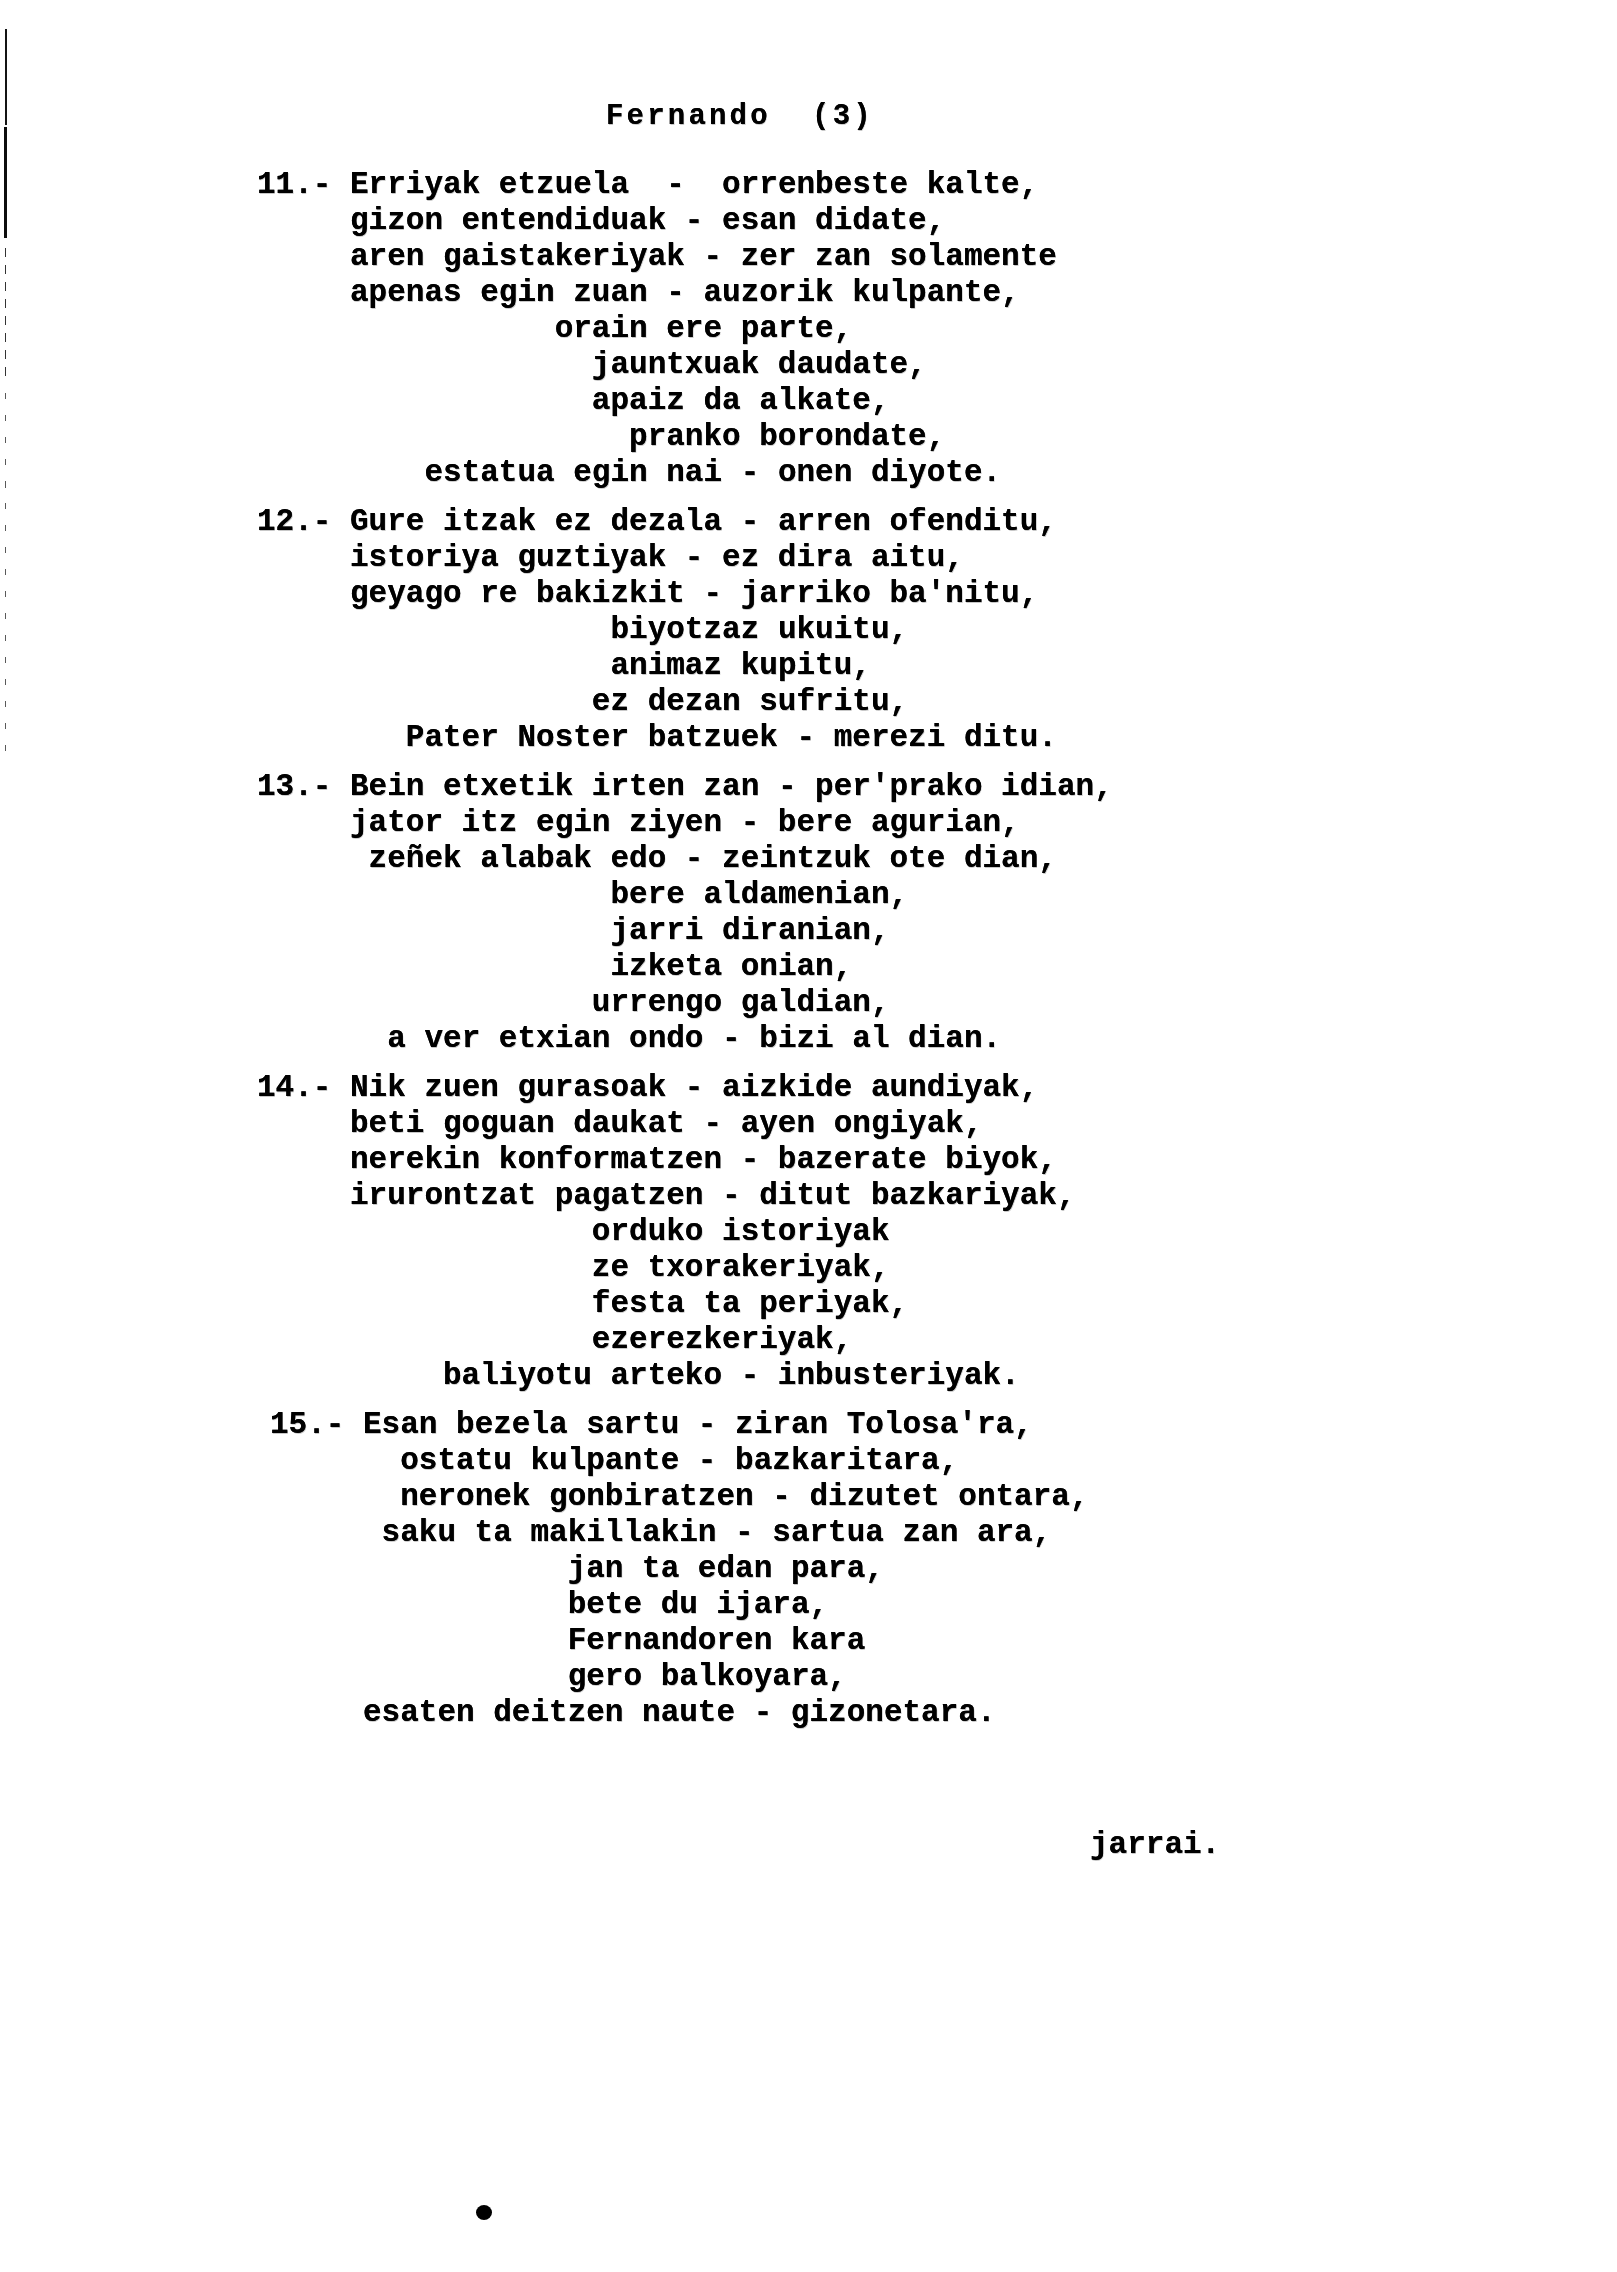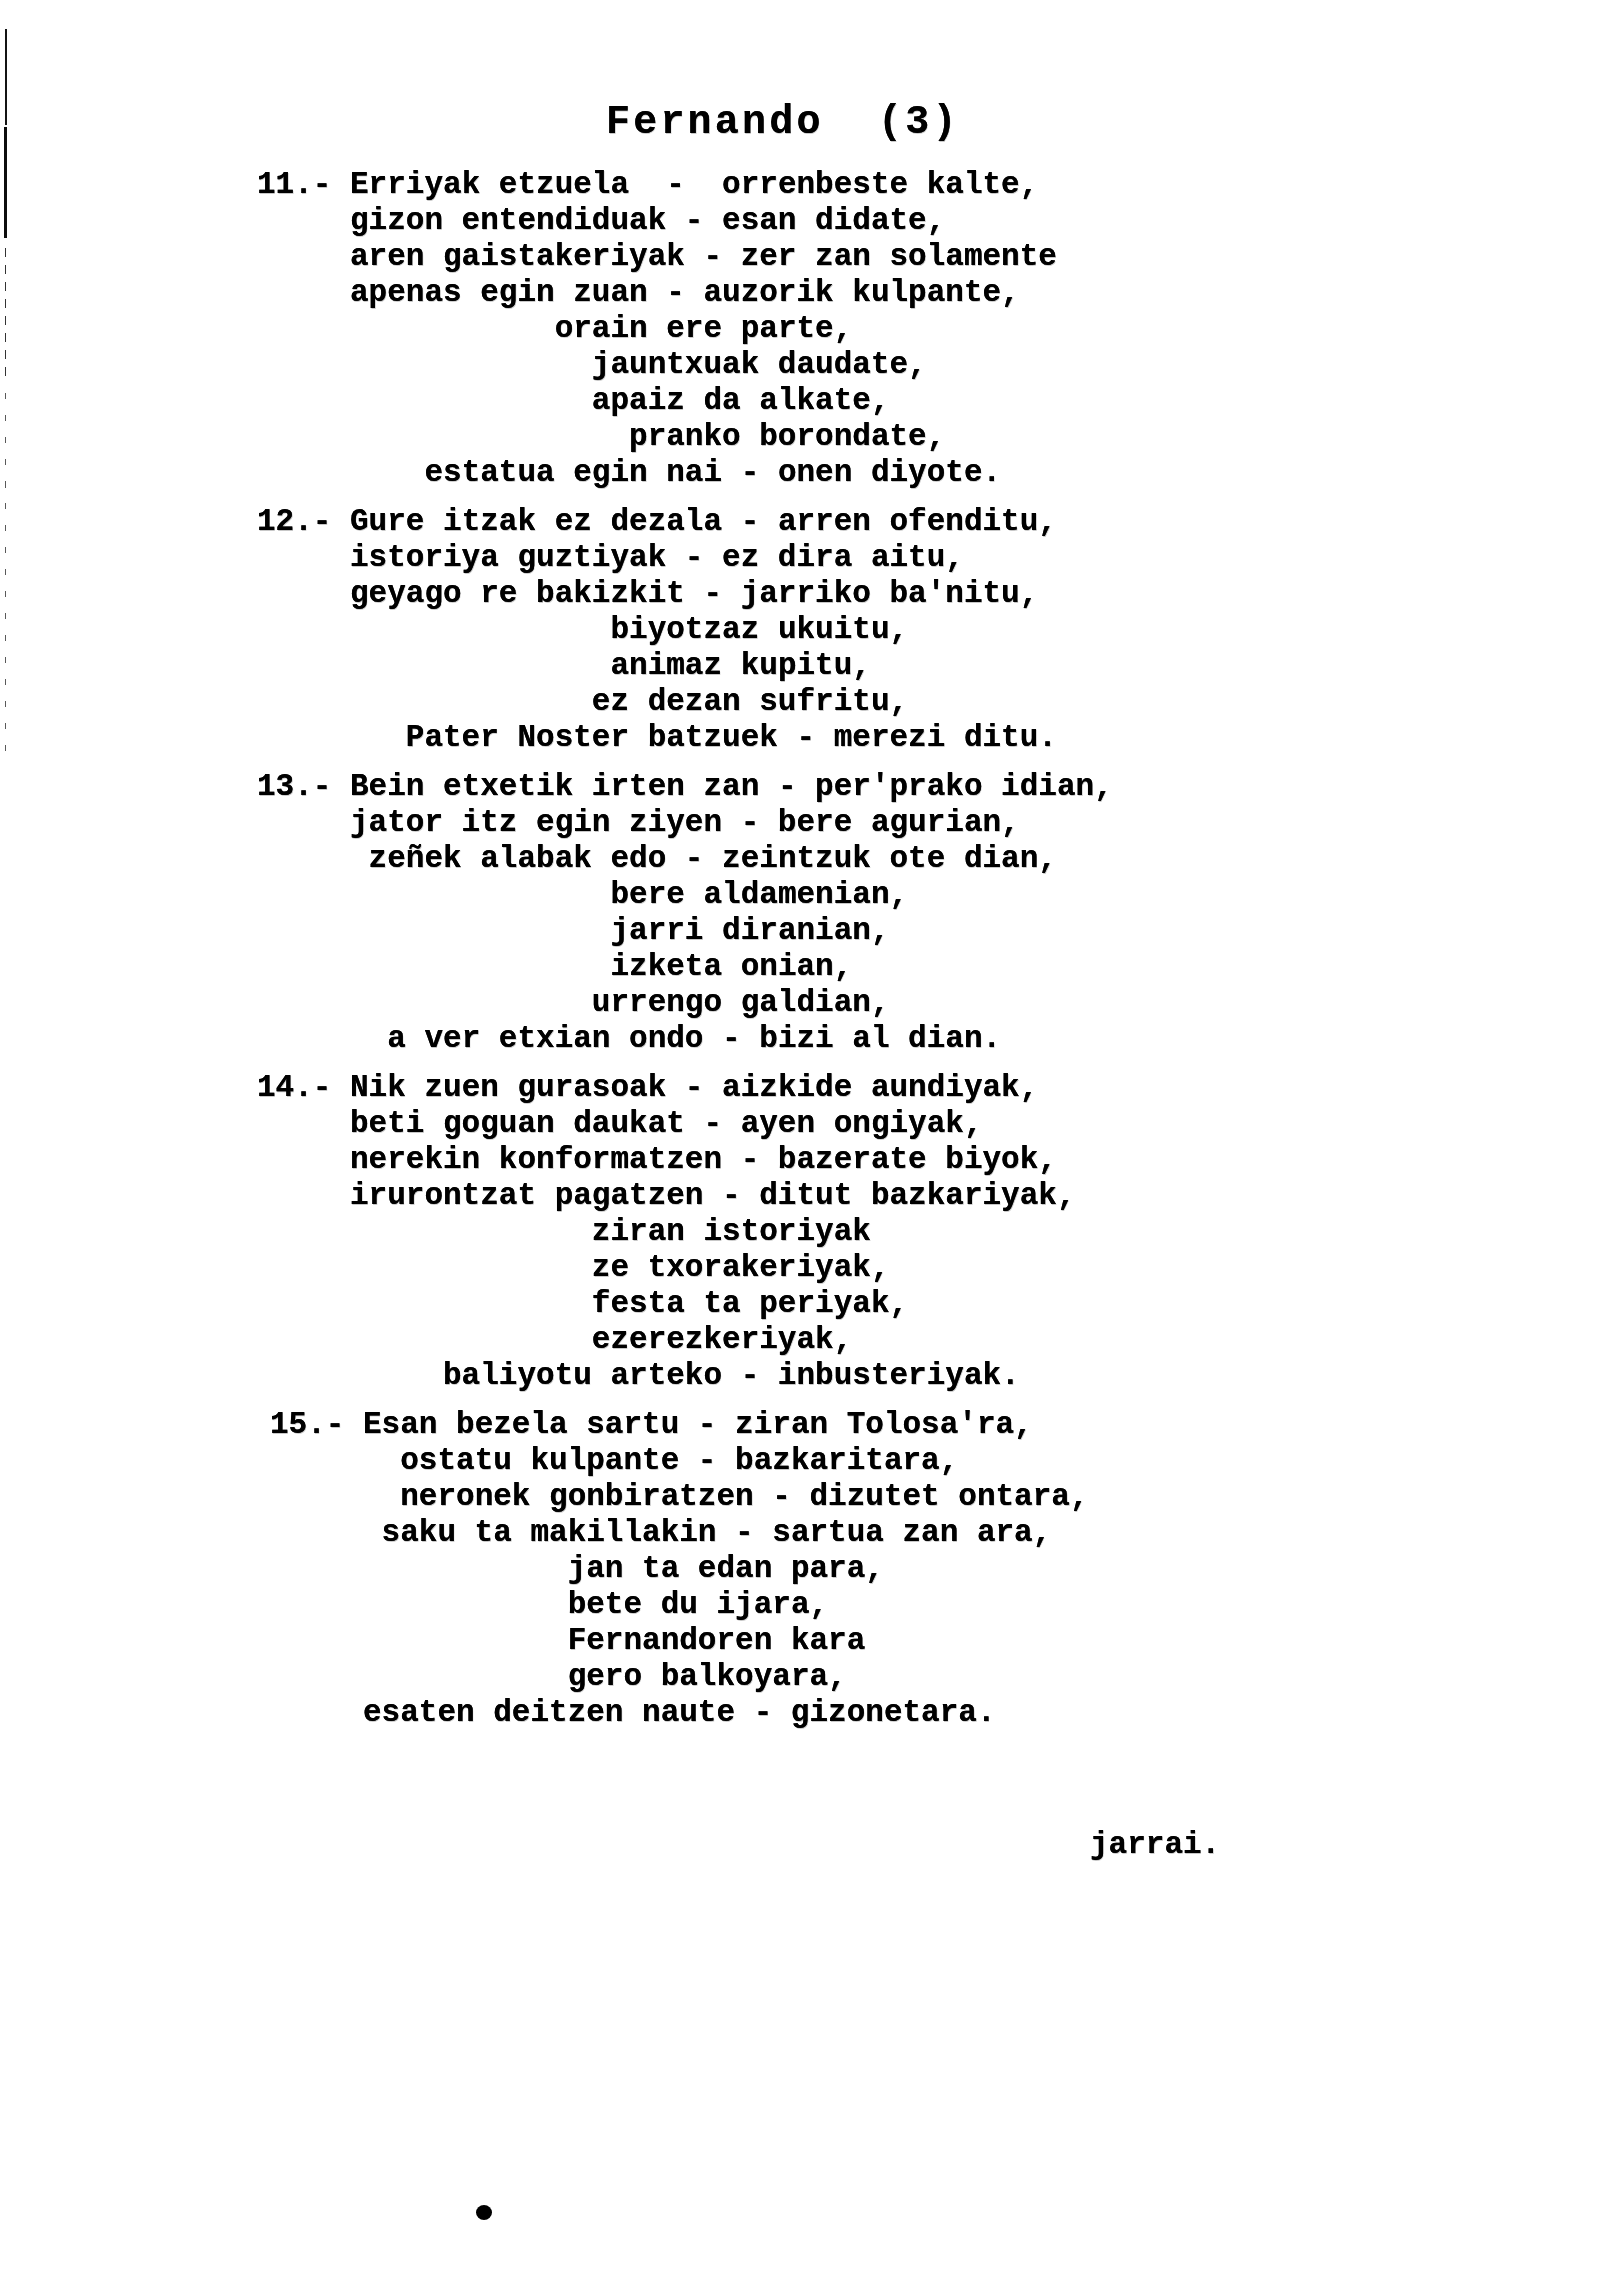--- a/index.html
+++ b/index.html
@@ -9,21 +9,21 @@
     font-family:"Liberation Mono","DejaVu Sans Mono",monospace;
     color:#0a0a0a;
   }
   .typew{
     font-weight:700;
     text-shadow:0 0 0.6px rgba(0,0,0,.85), 0.6px 0.6px 0 rgba(0,0,0,.22);
     filter:blur(0.2px) contrast(1.4);
   }
   #title{
     position:absolute;top:100px;left:606px;
-    font-size:40px;letter-spacing:3.2px;white-space:pre;
+    font-size:29px;letter-spacing:3.2px;white-space:pre;
   }
   #poem{
     position:absolute;top:167px;left:17px;right:0;
     font-size:31px;line-height:36px;
   }
   .stanza{margin:0 0 13px 240px;}
   .stanza.shifted{margin-left:253px;}
   .line{white-space:pre;}
   .num{margin-right:1ch;}
   #footer{
@@ -86,21 +86,21 @@
       <div class="line" style="padding-left: 19ch;">jarri diranian,</div>
       <div class="line" style="padding-left: 19ch;">izketa onian,</div>
       <div class="line" style="padding-left: 18ch;">urrengo galdian,</div>
       <div class="line" style="padding-left: 7ch;">a ver etxian ondo - bizi al dian.</div>
     </div>
     <div class="stanza">
       <div class="line"><span class="num">14.-</span>Nik zuen gurasoak - aizkide aundiyak,</div>
       <div class="line" style="padding-left: 5ch;">beti goguan daukat - ayen ongiyak,</div>
       <div class="line" style="padding-left: 5ch;">nerekin konformatzen - bazerate biyok,</div>
       <div class="line" style="padding-left: 5ch;">irurontzat pagatzen - ditut bazkariyak,</div>
-      <div class="line" style="padding-left: 18ch;">ziran istoriyak</div>
+      <div class="line" style="padding-left: 18ch;">orduko istoriyak</div>
       <div class="line" style="padding-left: 18ch;">ze txorakeriyak,</div>
       <div class="line" style="padding-left: 18ch;">festa ta periyak,</div>
       <div class="line" style="padding-left: 18ch;">ezerezkeriyak,</div>
       <div class="line" style="padding-left: 10ch;">baliyotu arteko - inbusteriyak.</div>
     </div>
     <div class="stanza shifted">
       <div class="line"><span class="num">15.-</span>Esan bezela sartu - ziran Tolosa'ra,</div>
       <div class="line" style="padding-left: 7ch;">ostatu kulpante - bazkaritara,</div>
       <div class="line" style="padding-left: 7ch;">neronek gonbiratzen - dizutet ontara,</div>
       <div class="line" style="padding-left: 6ch;">saku ta makillakin - sartua zan ara,</div>

